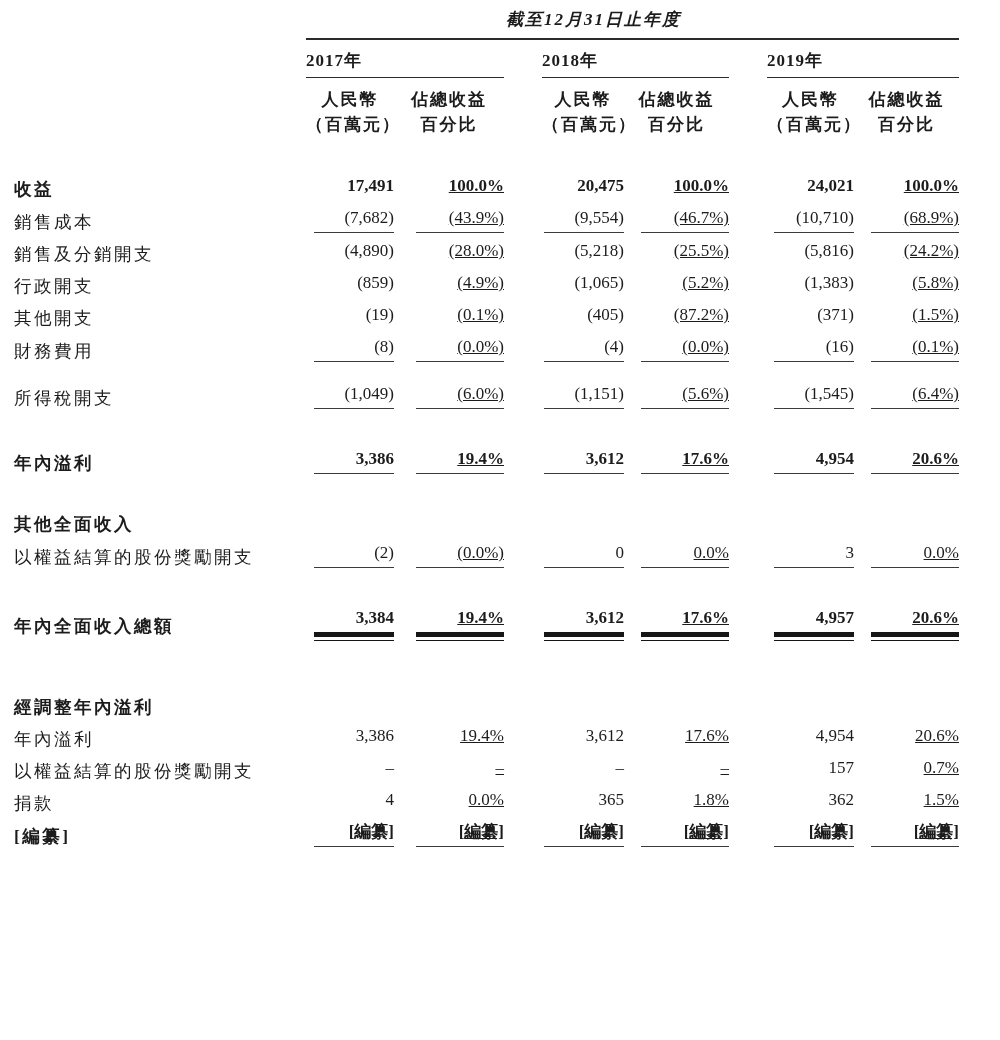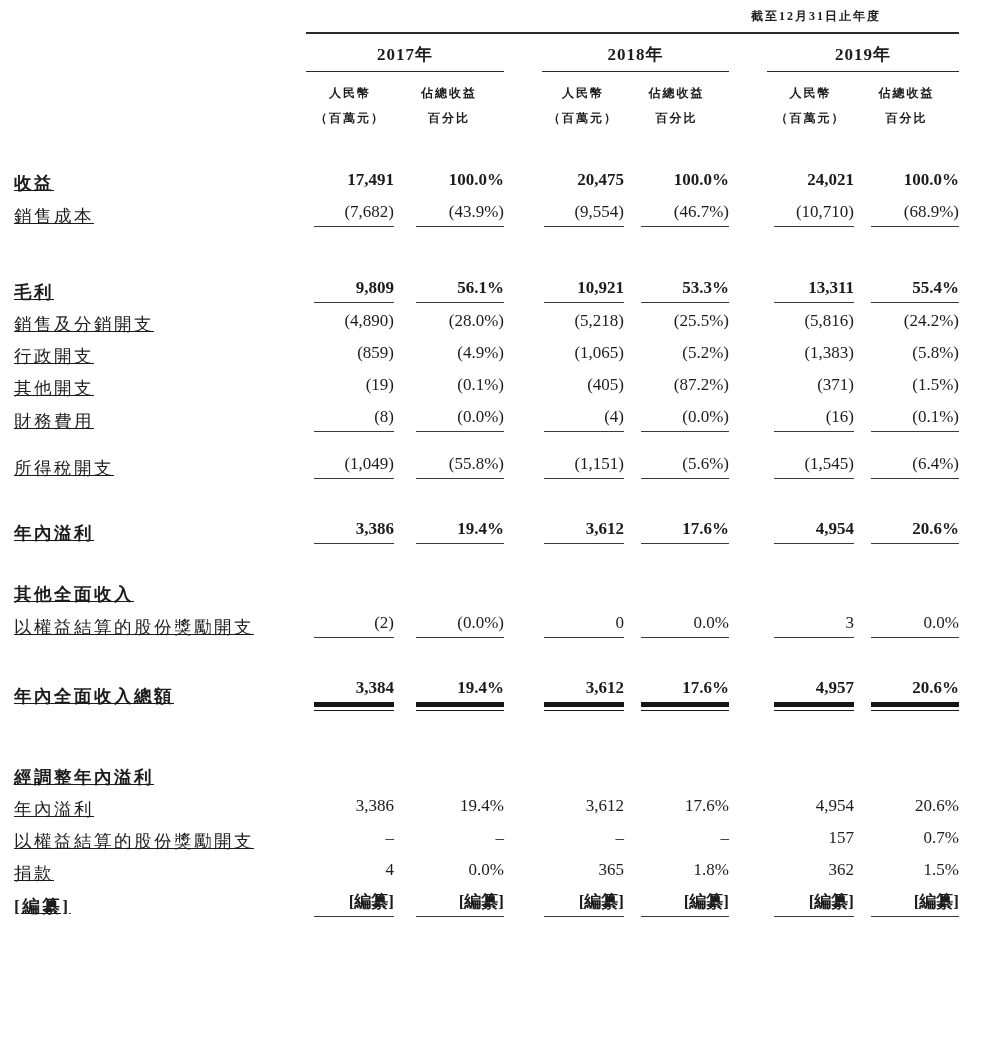--- a/index.html
+++ b/index.html
@@ -27,64 +27,64 @@
   col.c-p1 { width: 110px; }
   col.c-gap { width: 38px; }
   col.c-n2 { width: 82px; }
   col.c-p2 { width: 105px; }
   col.c-n3 { width: 87px; }
   col.c-p3 { width: 105px; }
 
   
   th { font-weight: bold; }
   .period-cell {
-    font-size: 12px;
-    text-align: right;
+    font-size: 17px;
+    text-align: center;
     letter-spacing: 2px;
     padding: 0 78px 7px 0;
     border-bottom: 2px solid #2b2b2b;
+    font-style: italic;
   }
   .year-cell {
     font-size: 17px;
-    text-align: center;
+    text-align: left;
     padding: 9px 0 5px 0;
     border-bottom: 1.5px solid #2b2b2b;
     letter-spacing: 1px;
   }
   .sub-cell {
-    font-size: 12px;
+    font-size: 17px;
     text-align: center;
     letter-spacing: 2px;
     padding: 9px 0 2px 0;
     line-height: 25px;
     vertical-align: top;
     white-space: nowrap;
   }
   
   tbody td {
     font-size: 17px;
     line-height: 22px;
     padding: 4px 0 3px 0;
     vertical-align: bottom;
   }
   td.label {
     font-size: 17.5px;
     letter-spacing: 2.5px;
     text-align: left;
     white-space: nowrap;
-    text-decoration: underline;
   }
   td.val { text-align: right; font-variant-numeric: tabular-nums; }
   .v {
     display: inline-block;
     text-align: right;
     padding-bottom: 3px;
   }
   td.c-rmb .v { width: 80px; }
-  td.c-pct .v { width: 88px; }
+  td.c-pct .v { width: 88px; text-decoration: underline; }
   tr.bold td { font-weight: bold; }
 
   
   tr.gap-sm > td { padding-top: 18px; }
   tr.gap-md > td { padding-top: 36px; }
   tr.gap-lg > td { padding-top: 47px; }
 
   
   tr.rule-single td.val .v { border-bottom: 1.5px solid #3a3a3a; }
   tr.rule-double td.val .v {
@@ -176,31 +176,20 @@
           <td class="label">銷售成本</td>
           <td class="val c-rmb"><span class="v">(7,682)</span></td>
           <td class="val c-pct"><span class="v">(43.9%)</span></td>
           <td></td>
           <td class="val c-rmb"><span class="v">(9,554)</span></td>
           <td class="val c-pct"><span class="v">(46.7%)</span></td>
           <td></td>
           <td class="val c-rmb"><span class="v">(10,710)</span></td>
           <td class="val c-pct"><span class="v">(68.9%)</span></td>
         </tr>
-        <tr class="row bold gap-lg rule-single">
-          <td class="label">毛利</td>
-          <td class="val c-rmb"><span class="v">9,809</span></td>
-          <td class="val c-pct"><span class="v">56.1%</span></td>
-          <td></td>
-          <td class="val c-rmb"><span class="v">10,921</span></td>
-          <td class="val c-pct"><span class="v">53.3%</span></td>
-          <td></td>
-          <td class="val c-rmb"><span class="v">13,311</span></td>
-          <td class="val c-pct"><span class="v">55.4%</span></td>
-        </tr>
         <tr class="row">
           <td class="label">銷售及分銷開支</td>
           <td class="val c-rmb"><span class="v">(4,890)</span></td>
           <td class="val c-pct"><span class="v">(28.0%)</span></td>
           <td></td>
           <td class="val c-rmb"><span class="v">(5,218)</span></td>
           <td class="val c-pct"><span class="v">(25.5%)</span></td>
           <td></td>
           <td class="val c-rmb"><span class="v">(5,816)</span></td>
           <td class="val c-pct"><span class="v">(24.2%)</span></td>
@@ -234,21 +223,21 @@
           <td></td>
           <td class="val c-rmb"><span class="v">(4)</span></td>
           <td class="val c-pct"><span class="v">(0.0%)</span></td>
           <td></td>
           <td class="val c-rmb"><span class="v">(16)</span></td>
           <td class="val c-pct"><span class="v">(0.1%)</span></td>
         </tr>
         <tr class="row gap-sm rule-single">
           <td class="label">所得稅開支</td>
           <td class="val c-rmb"><span class="v">(1,049)</span></td>
-          <td class="val c-pct"><span class="v">(55.8%)</span></td>
+          <td class="val c-pct"><span class="v">(6.0%)</span></td>
           <td></td>
           <td class="val c-rmb"><span class="v">(1,151)</span></td>
           <td class="val c-pct"><span class="v">(5.6%)</span></td>
           <td></td>
           <td class="val c-rmb"><span class="v">(1,545)</span></td>
           <td class="val c-pct"><span class="v">(6.4%)</span></td>
         </tr>
         <tr class="row bold gap-md rule-single">
           <td class="label">年內溢利</td>
           <td class="val c-rmb"><span class="v">3,386</span></td>

